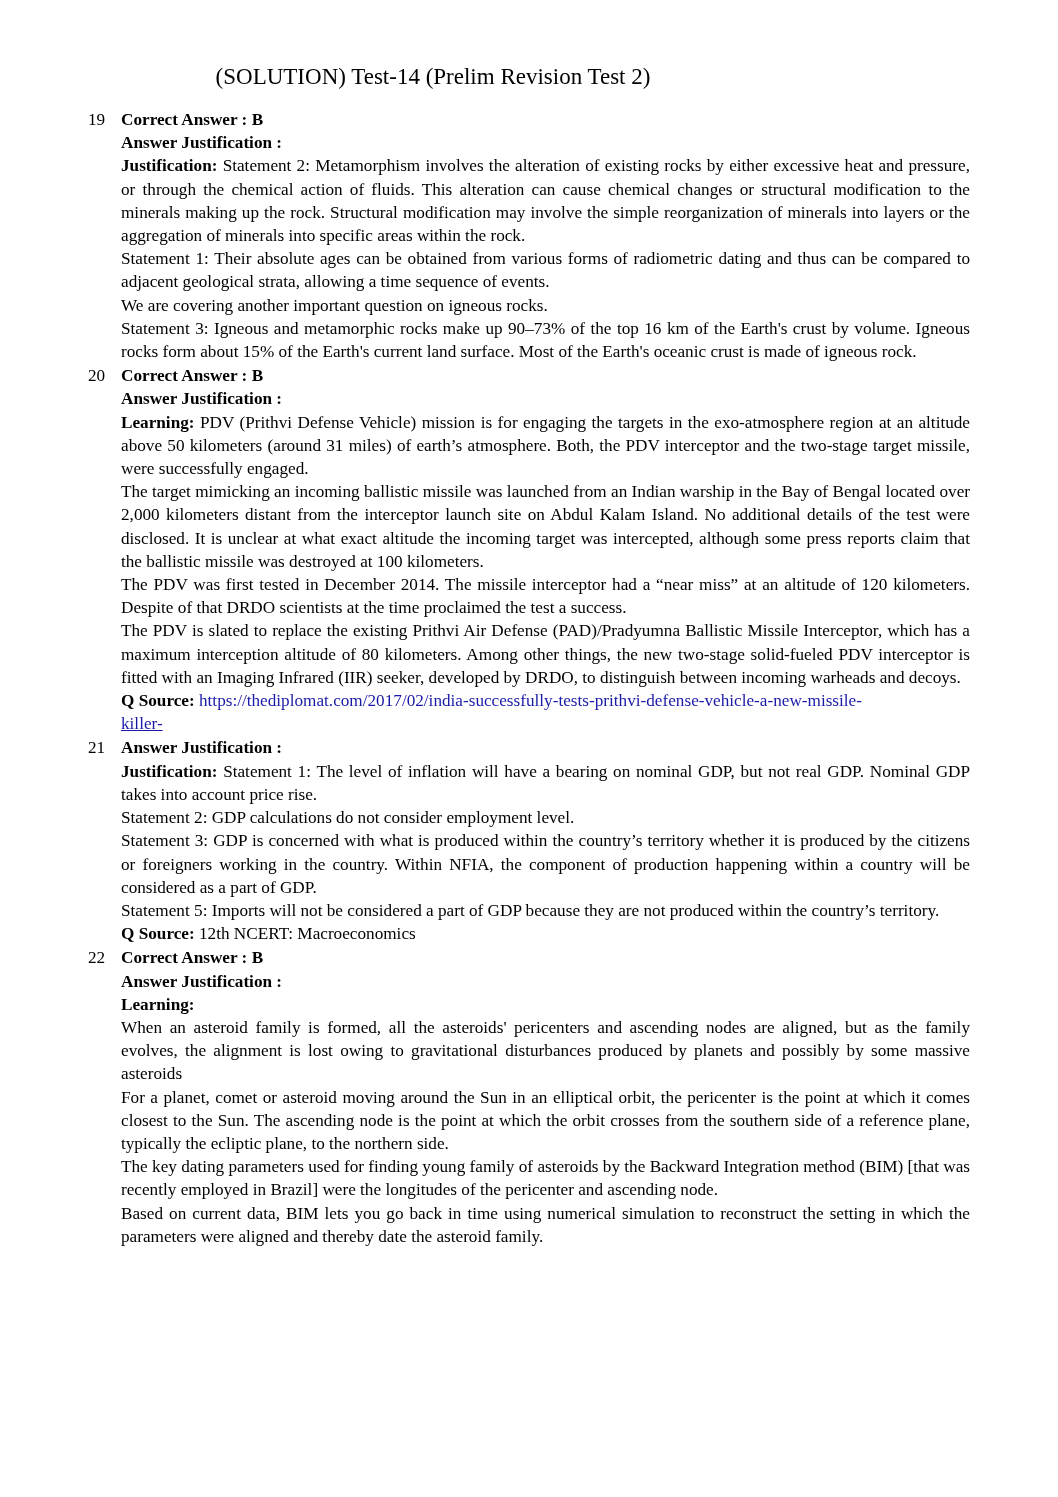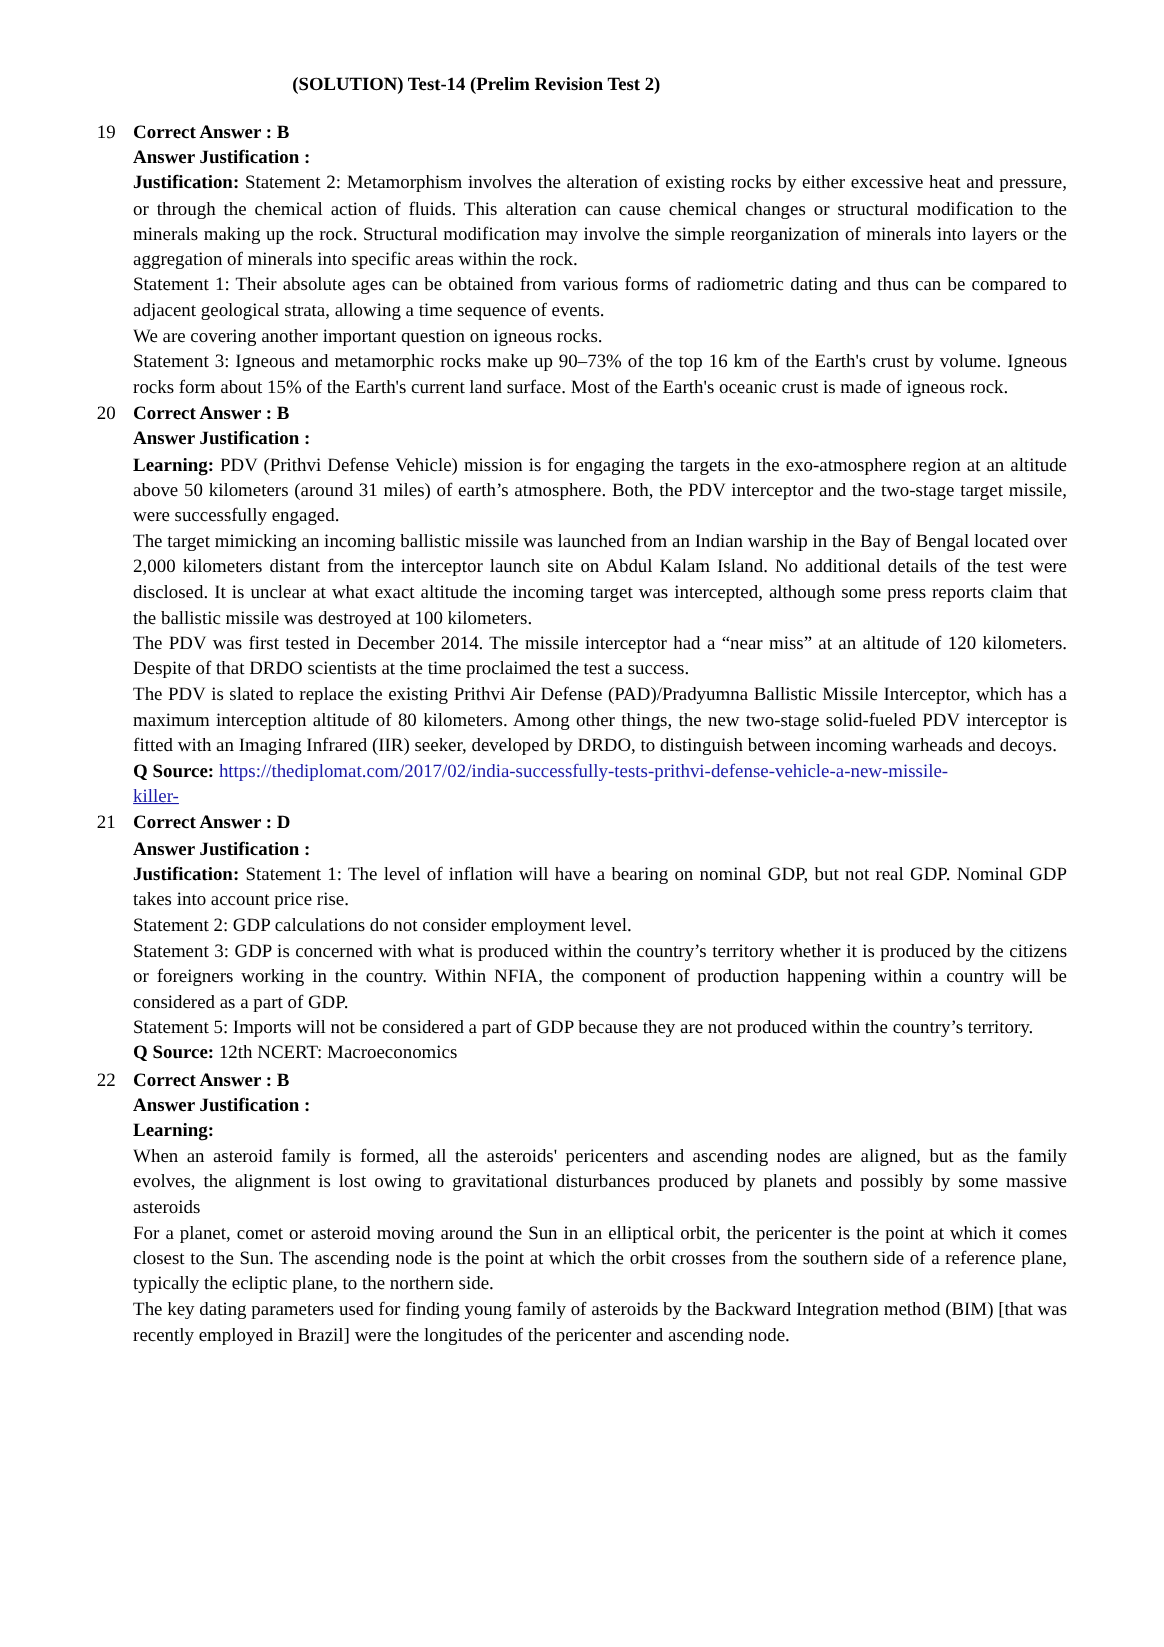--- a/index.html
+++ b/index.html
@@ -3,21 +3,21 @@
   <meta charset="utf-8">
   <style>
     html, body { margin: 0; padding: 0; background: #ffffff; }
     body {
       width: 1058px; height: 1497px; position: relative; overflow: hidden;
       font-family: "Liberation Serif", "DejaVu Serif", serif;
       color: #000; font-size: 17.2px; line-height: 23.2px;
     }
     .title {
       position: absolute; top: 62px; left: 0; width: 866px; text-align: center;
-      font-weight: bold; font-size: 17px; line-height: 30px;
+      font-weight: normal; font-size: 23px; line-height: 30px;
     }
     .content { position: absolute; top: 108px; left: 88px; width: 882px; }
     .q { position: relative; padding-left: 33px; }
     .qnum { position: absolute; left: 0; top: 0; font-weight: normal; }
     .b { font-weight: bold; }
     .u { }
     p { margin: 0; text-align: justify; }
     .gap { margin-top: 1px; }
     a.link { color: #1a1aa8; text-decoration: none; }
     a.link .last { text-decoration: underline; }
@@ -45,32 +45,32 @@
     <p class="b">Answer Justification :</p>
     <p><span class="b">Learning:</span><span> PDV (Prithvi Defense Vehicle) mission is for engaging the targets in the exo-atmosphere region at an altitude above 50 kilometers (around 31 miles) of earth’s atmosphere. Both, the PDV interceptor and the two-stage target missile, were successfully engaged.</span></p>
     <p>The target mimicking an incoming ballistic missile was launched from an Indian warship in the Bay of Bengal located over 2,000 kilometers distant from the interceptor launch site on Abdul Kalam Island. No additional details of the test were disclosed. It is unclear at what exact altitude the incoming target was intercepted, although some press reports claim that the ballistic missile was destroyed at 100 kilometers.</p>
     <p>The PDV was first tested in December 2014. The missile interceptor had a “near miss” at an altitude of 120 kilometers. Despite of that DRDO scientists at the time proclaimed the test a success.</p>
     <p>The PDV is slated to replace the existing Prithvi Air Defense (PAD)/Pradyumna Ballistic Missile Interceptor, which has a maximum interception altitude of 80 kilometers. Among other things, the new two-stage solid-fueled PDV interceptor is fitted with an Imaging Infrared (IIR) seeker, developed by DRDO, to distinguish between incoming warheads and decoys.</p>
     <p><span class="b">Q Source:</span> <a class="link"><span>https://thediplomat.com/2017/02/india-successfully-tests-prithvi-defense-vehicle-a-new-missile-</span><br><span class="last">killer-</span></a></p>
   </div>
 
   <div class="q gap">
     <span class="qnum">21</span>
-    <p class="b"><span>Correct Answer : </span><span>D</span></p>
     <p class="b">Answer Justification :</p>
     <p><span class="b">Justification:</span> <span class="u">Statement 1</span><span>: The level of inflation will have a bearing on nominal GDP, but not real GDP. Nominal GDP takes into account price rise.</span></p>
     <p><span class="u">Statement 2</span><span>: GDP calculations do not consider employment level.</span></p>
     <p><span class="u">Statement 3</span><span>: GDP is concerned with what is produced within the country’s territory whether it is produced by the citizens or foreigners working in the country. Within NFIA, the component of production happening within a country will be considered as a part of GDP.</span></p>
     <p><span class="u">Statement 5</span><span>: Imports will not be considered a part of GDP because they are not produced within the country’s territory.</span></p>
     <p><span class="b">Q Source:</span><span> 12th NCERT: Macroeconomics</span></p>
   </div>
 
   <div class="q gap">
     <span class="qnum">22</span>
     <p class="b"><span>Correct Answer : </span><span>B</span></p>
     <p class="b">Answer Justification :</p>
     <p class="b">Learning:</p>
     <p>When an asteroid family is formed, all the asteroids' pericenters and ascending nodes are aligned, but as the family evolves, the alignment is lost owing to gravitational disturbances produced by planets and possibly by some massive asteroids</p>
     <p>For a planet, comet or asteroid moving around the Sun in an elliptical orbit, the pericenter is the point at which it comes closest to the Sun. The ascending node is the point at which the orbit crosses from the southern side of a reference plane, typically the ecliptic plane, to the northern side.</p>
     <p>The key dating parameters used for finding young family of asteroids by the Backward Integration method (BIM) [that was recently employed in Brazil] were the longitudes of the pericenter and ascending node.</p>
+    <p>Based on current data, BIM lets you go back in time using numerical simulation to reconstruct the setting in which the parameters were aligned and thereby date the asteroid family.</p>
   </div>
 
 </div>
 
 </body></html>

